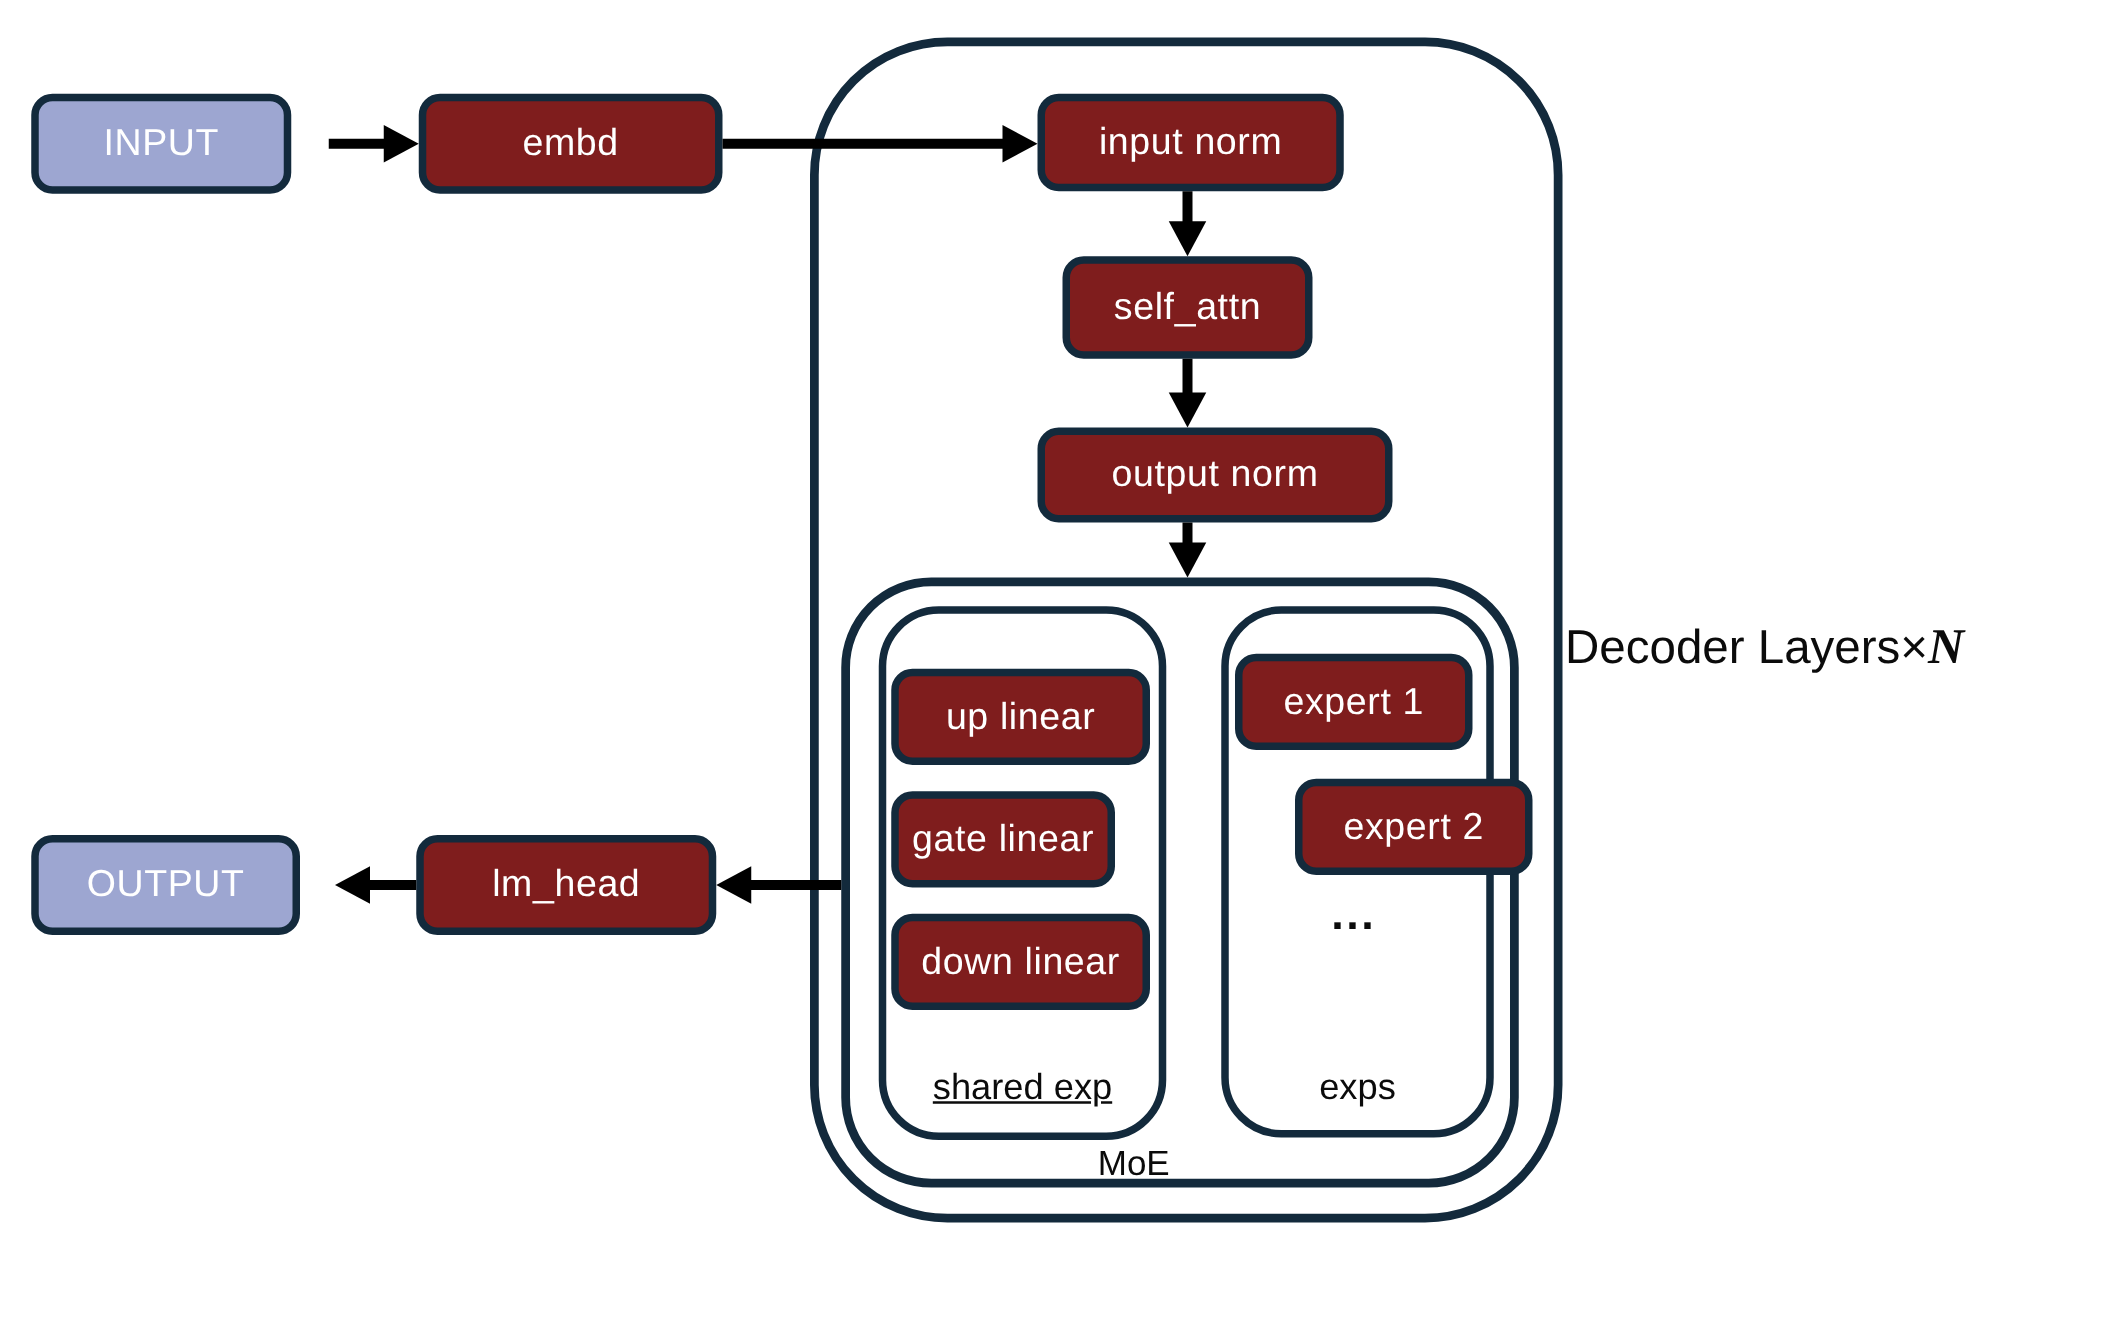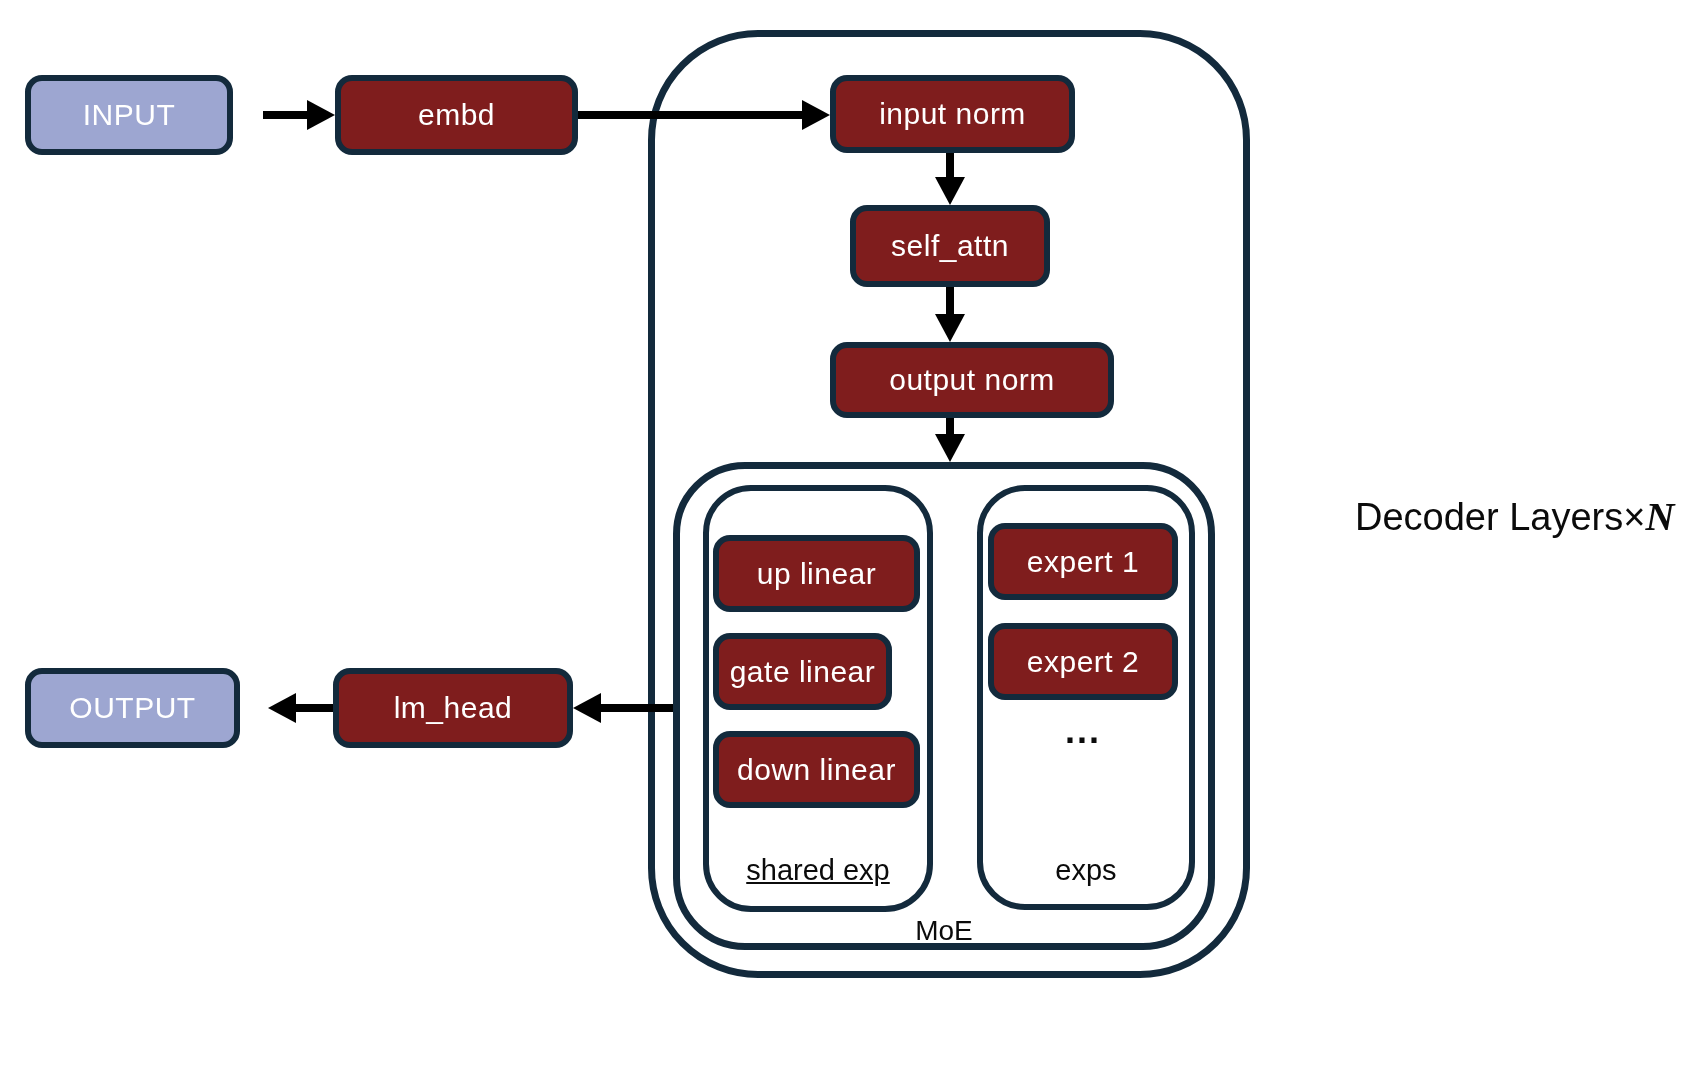--- a/index.html
+++ b/index.html
@@ -83,46 +83,46 @@
   </div>
 
   <div class="lbl" style="left:703px; top:850px; width:230px; height:40px;text-decoration:underline;">
     <span>shared exp</span>
   </div>
 
   <div class="node salmon" style="left:988px; top:523px; width:190px; height:77px;">
     <span>expert 1</span>
   </div>
 
-  <div class="node salmon" style="left:988px; top:623px; width:190px; height:77px;">
+  <div class="node salmon" style="left:1036px; top:623px; width:190px; height:77px;">
     <span>expert 2</span>
   </div>
 
   <div class="lbl dots" style="left:988px; top:708px; width:190px; height:46px;">
     <span>...</span>
   </div>
 
 
   <div class="lbl" style="left:977px; top:850px; width:218px; height:40px;">
     <span>exps</span>
   </div>
 
-  <div class="lbl" style="left:673px; top:913px; width:542px; height:36px; font-size:28px;justify-content:center;">
+  <div class="lbl" style="left:636px; top:913px; width:542px; height:36px; font-size:28px;justify-content:center;">
     <span>MoE</span>
   </div>
 
   <div class="node purple" style="left:25px; top:668px; width:215px; height:80px;">
     <span>OUTPUT</span>
   </div>
 
   <div class="node salmon" style="left:333px; top:668px; width:240px; height:80px;">
     <span>lm_head</span>
   </div>
 
-  <div class="annot" style="left:1355px; top:493px;text-align:center;">
+  <div class="annot" style="left:1252px; top:493px;text-align:center;">
     <span>Decoder Layers×</span><span class="nvar">N</span>
   </div>
 
   <div>
     <div class="aline" style="left:263px; top:111px; width:46px; height:8px;"></div>
     <div class="ahead right" style="left:307px; top:100px;"></div>
   </div>
 
   <div>
     <div class="aline" style="left:578px; top:111px; width:226px; height:8px;"></div>

